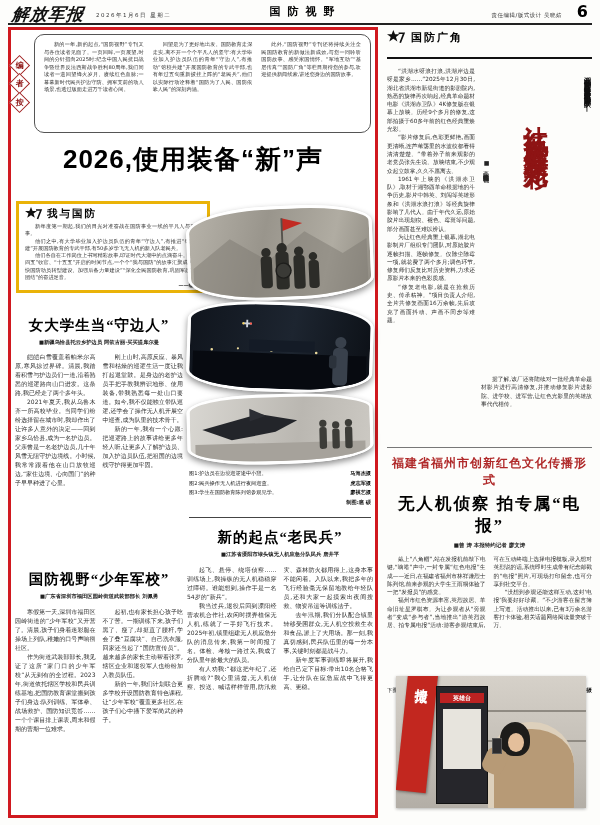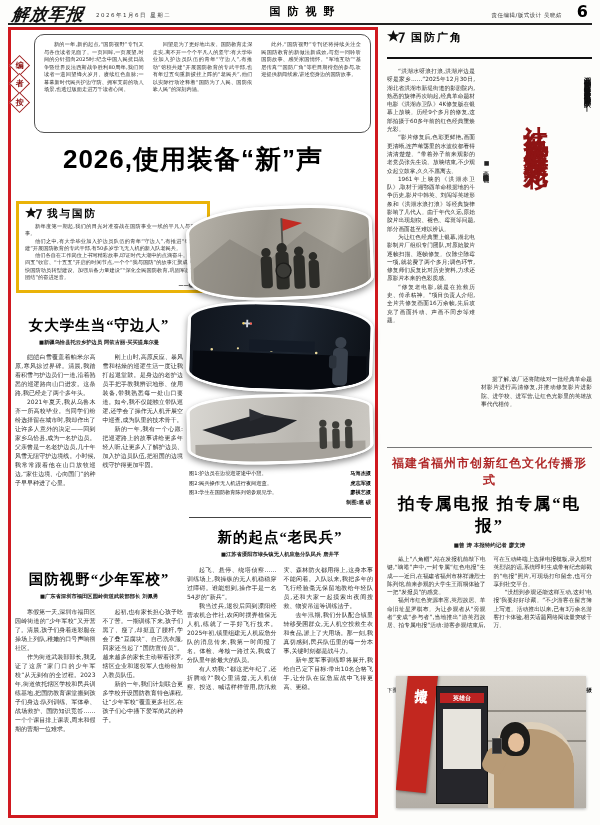--- a/index.html
+++ b/index.html
@@ -305,21 +305,21 @@
       </div>
       <div class="ga1-tail">
         <p>据了解,该厂还将陆续对一批经典革命题材影片进行高清修复,并推动修复影片进影院、进学校、进军营,让红色光影里的英雄故事代代相传。</p>
       </div>
     </div>
 
     <div class="right-rule"></div>
 
     <div>
       <div class="ga2-kicker">福建省福州市创新红色文化传播形式</div>
-      <div class="ga2-headline">拍专属电报 拍专属“电报”</div>
+      <div class="ga2-headline">无人机侦察 拍专属“电报”</div>
       <div class="ga2-byline">■曾 涛 本报特约记者 廖文涛</div>
       <div class="ga2-body">
         <p>戴上“八角帽”,站在发报机前敲下电键,“嘀嗒”声中,一封专属“红色电报”生成——近日,在福建省福州市林祥谦烈士陈列馆,前来参观的大学生王雨桐体验了一把“发报员”的感觉。</p>
         <p>福州市红色资源丰富,英烈故居、革命旧址星罗棋布。为让参观者从“旁观者”变成“参与者”,当地推出“游英烈故居、拍专属电报”活动:游客参观结束后,可在互动终端上选择电报模板,录入想对英烈说的话,系统即时生成带有纪念邮戳的“电报”照片,可现场打印留念,也可分享到社交平台。</p>
         <p>“没想到参观还能这样互动,这封‘电报’我要好好珍藏。”不少游客在留言簿上写道。活动推出以来,已有3万余名游客打卡体验,相关话题网络阅读量突破千万。</p>
       </div>
       <div class="ga2-caption">
         <span class="cap-text">下图:游客体验“红色电报”生成界面。</span>
         <span class="cap-credit">廖文涛摄</span>
       </div>

